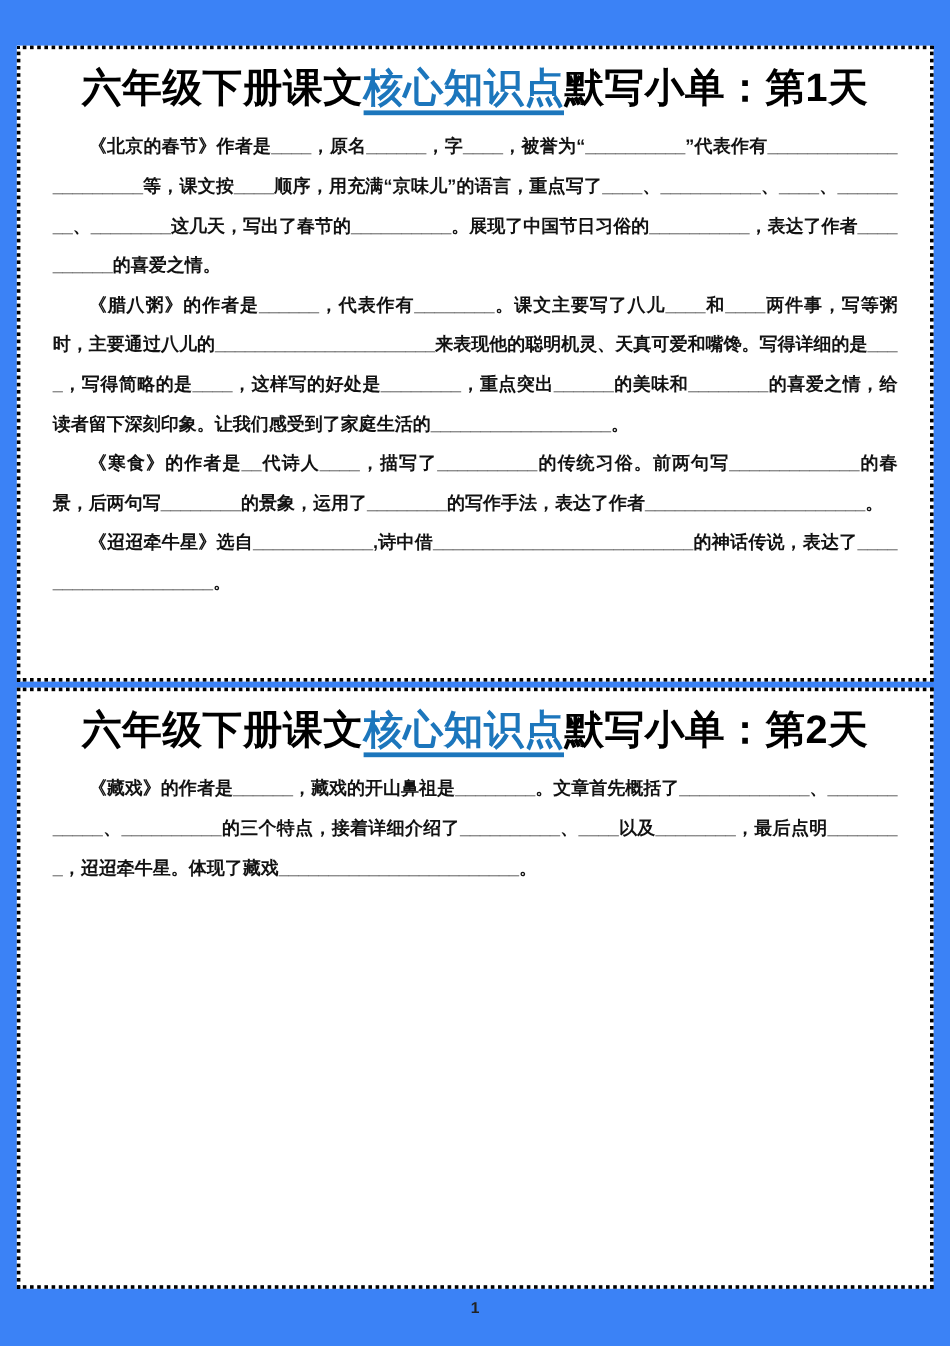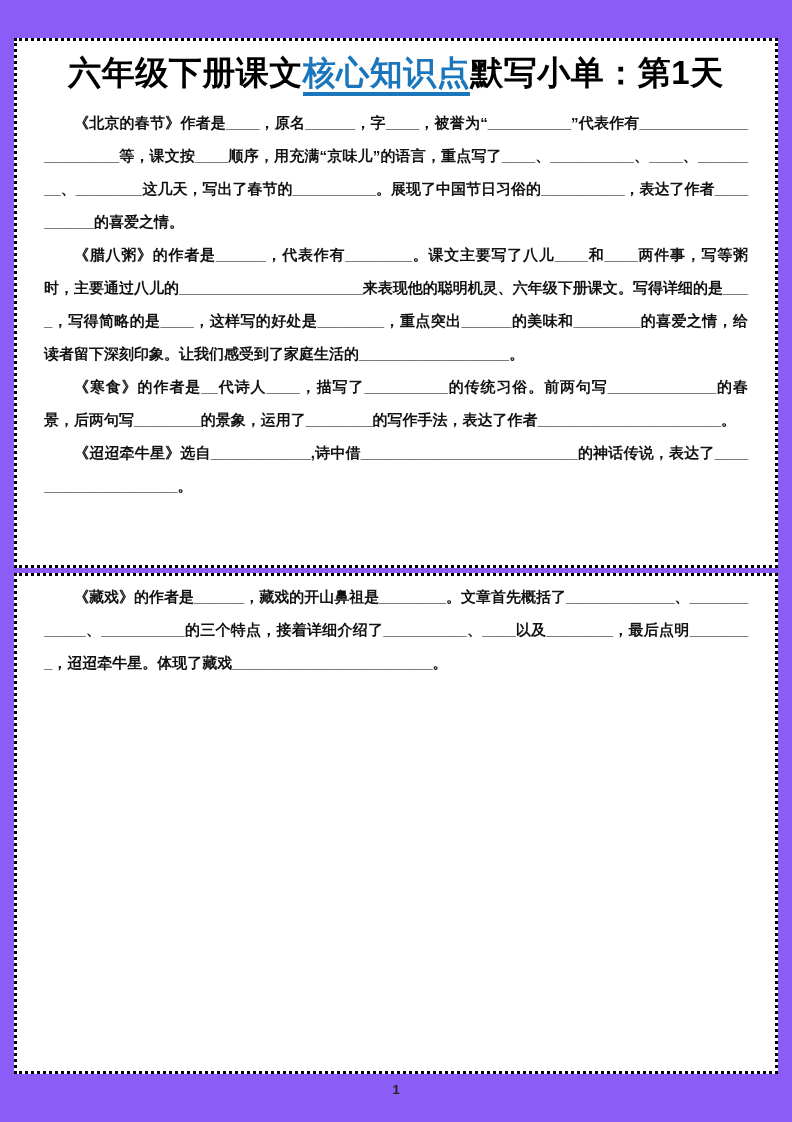--- a/index.html
+++ b/index.html
@@ -7,21 +7,21 @@
     padding: 0;
     background: #ffffff;
     width: 792px;
     height: 1122px;
     font-family: "Liberation Sans", sans-serif;
   }
   .page {
     position: relative;
     width: 792px;
     height: 1122px;
-    background: #8b5cf6;
+    background: #3b82f6;
     overflow: hidden;
   }
   .sheet {
     position: absolute;
     left: 14px;
     width: 764px;
     box-sizing: border-box;
     border: 3px dotted #000000;
     background: #ffffff;
     padding: 4px 27px 8px 27px;
@@ -64,24 +64,25 @@
   }
 </style>
 </head>
 <body>
 
 <div class="page">
 
   <section class="sheet day1">
     <h1 class="sheet-title"><span>六年级下册课文</span><span class="hl">核心知识点</span><span>默写小单：第1天</span></h1>
     <p class="para">《北京的春节》作者是____，原名______，字____，被誉为“__________”代表作有______________________等，课文按____顺序，用充满“京味儿”的语言，重点写了____、__________、____、________、________这几天，写出了春节的__________。展现了中国节日习俗的__________，表达了作者__________的喜爱之情。</p>
-    <p class="para">《腊八粥》的作者是______，代表作有________。课文主要写了八儿____和____两件事，写等粥时，主要通过八儿的______________________来表现他的聪明机灵、六年级下册课文。写得详细的是____，写得简略的是____，这样写的好处是________，重点突出______的美味和________的喜爱之情，给读者留下深刻印象。让我们感受到了家庭生活的__________________。</p>
+    <p class="para">《腊八粥》的作者是______，代表作有________。课文主要写了八儿____和____两件事，写等粥时，主要通过八儿的______________________来表现他的聪明机灵、天真可爱和嘴馋。写得详细的是____，写得简略的是____，这样写的好处是________，重点突出______的美味和________的喜爱之情，给读者留下深刻印象。让我们感受到了家庭生活的__________________。</p>
     <p class="para">《寒食》的作者是__代诗人____，描写了__________的传统习俗。前两句写_____________的春景，后两句写________的景象，运用了________的写作手法，表达了作者______________________。</p>
     <p class="para">《迢迢牵牛星》选自____________,诗中借__________________________的神话传说，表达了____________________。</p>
   </section>
 
   <section class="sheet day2">
+    <h1 class="sheet-title"><span>六年级下册课文</span><span class="hl">核心知识点</span><span>默写小单：第2天</span></h1>
     <p class="para">《藏戏》的作者是______，藏戏的开山鼻祖是________。文章首先概括了_____________、____________、__________的三个特点，接着详细介绍了__________、____以及________，最后点明________，迢迢牵牛星。体现了藏戏________________________。</p>
   </section>
 
   <div class="page-num">1</div>
 
 </div>
 
 </body></html>

